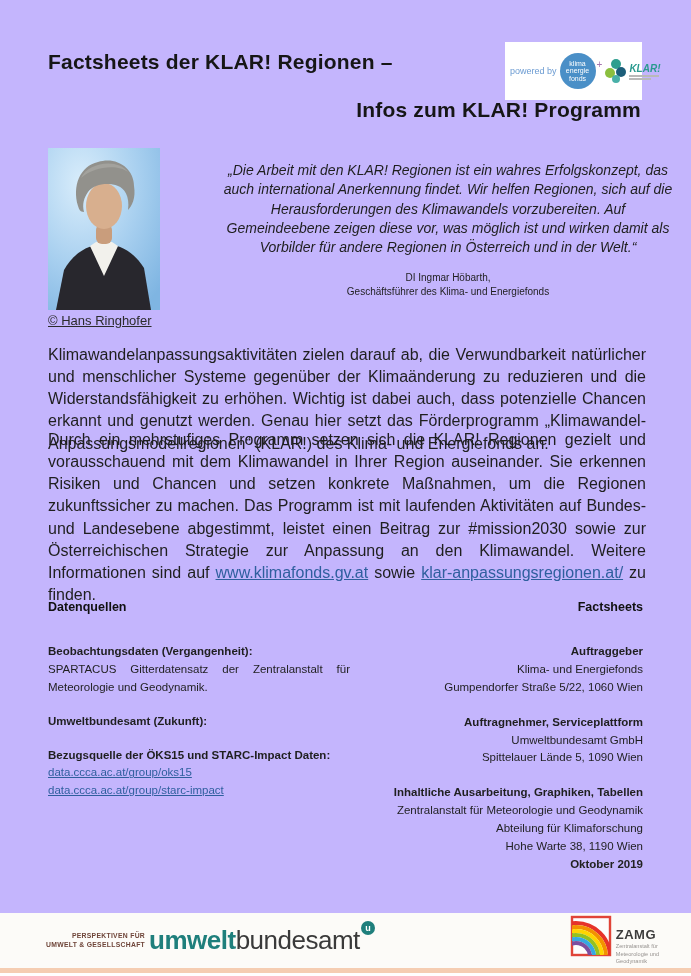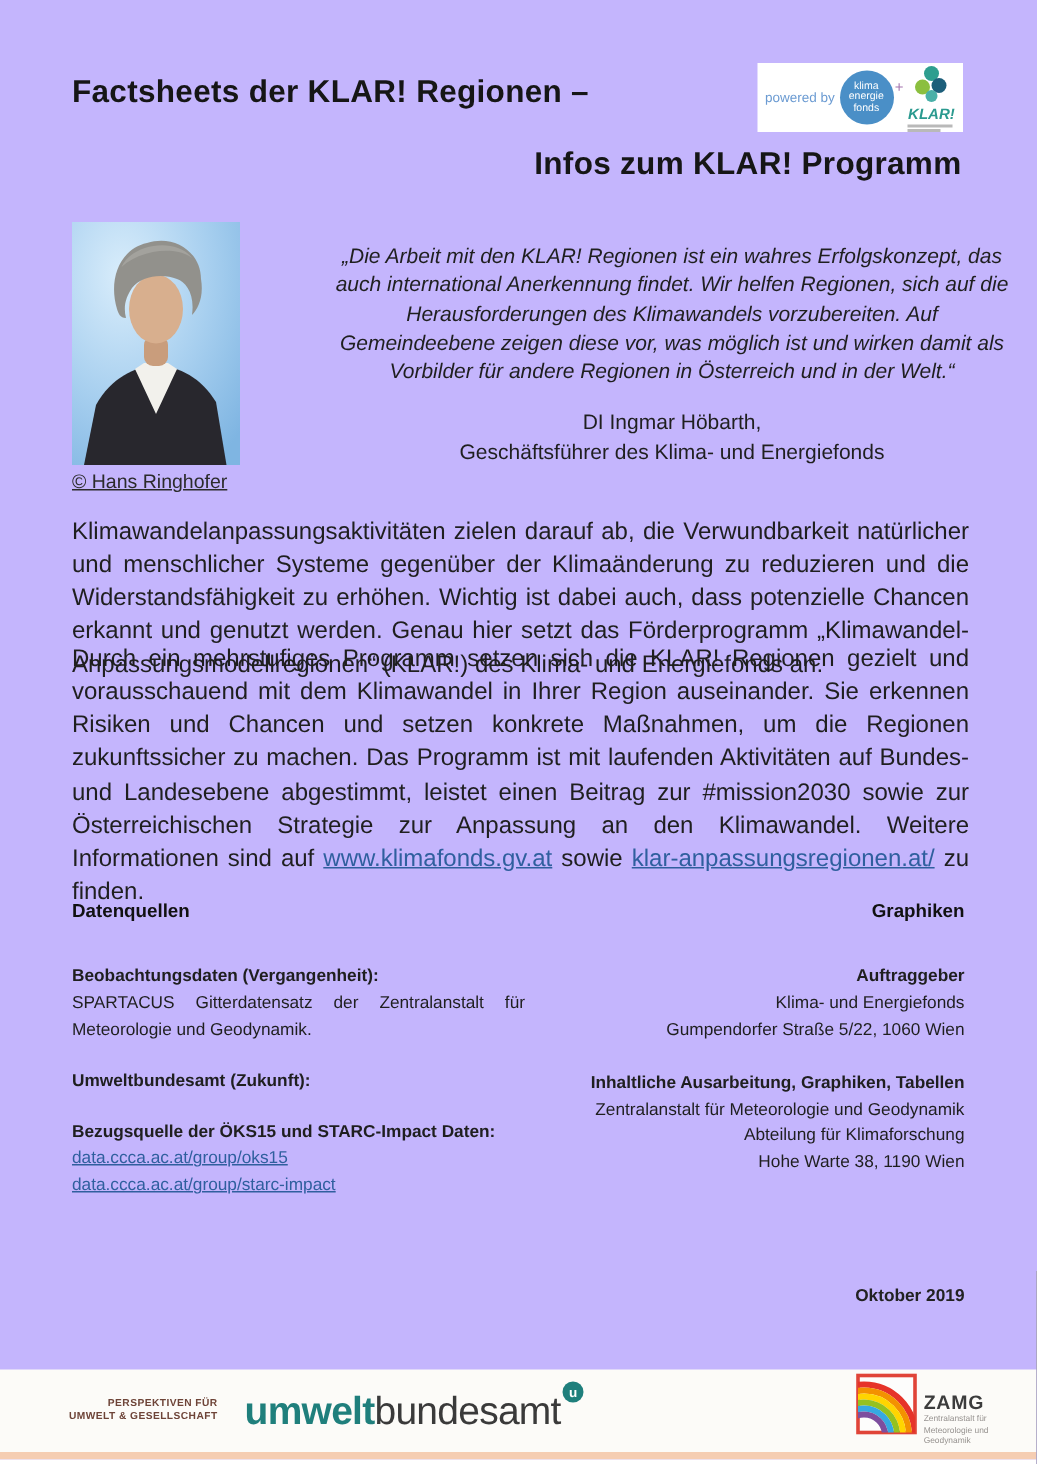--- a/index.html
+++ b/index.html
@@ -6,42 +6,42 @@
   html,body { background:#9a9a9a; }
   body { font-family:"Liberation Sans", sans-serif; }
   .page {
     position:relative; width:691px; height:976px; margin:0 auto;
     background:#c4b5fd; color:#262626; overflow:hidden;
   }
   
   .title1 { position:absolute; left:48px; top:50px; font-size:21px; font-weight:bold; color:#161616; letter-spacing:0.2px; }
   .title2 { position:absolute; right:50px; top:98px; font-size:21px; font-weight:bold; color:#161616; letter-spacing:0.2px; }
   .header-logo {
-    position:absolute; left:505px; top:42px; width:137px; height:46px;
+    position:absolute; left:505px; top:42px; width:137px; height:58px;
     background:#ffffff; display:flex; align-items:center; padding:0 5px; gap:3px;
   }
   .powered-by { font-size:9px; color:#6b9bd2; white-space:nowrap; }
   .kef-circle {
     width:36px; height:36px; border-radius:50%; background:#4a8fc7; flex:0 0 auto;
     display:flex; flex-direction:column; align-items:center; justify-content:center;
     color:#fff; font-size:7px; line-height:1.08; text-align:center;
   }
   .logo-plus { font-size:10px; color:#a677b0; margin:0 0 14px -2px; }
-  .klar-mini { display:flex; align-items:center; gap:2px;flex-direction:column; }
+  .klar-mini { display:flex; align-items:center; gap:2px; }
   .klar-text-col { display:flex; flex-direction:column; }
   .klar-word { font-size:10px; font-weight:bold; font-style:italic; color:#2a9a8f; }
   .klar-bar { height:2px; width:30px; background:#b9b9b9; margin-top:1px; }
   .klar-bar.short { width:22px; }
   
   .photo { position:absolute; left:48px; top:148px; width:112px; height:162px; }
   .photo svg { display:block; }
   .photo-caption { position:absolute; left:48px; top:313px; font-size:13px; color:#2b2b2b;text-decoration:underline; }
   .quote-block { position:absolute; left:222px; top:161px; width:452px; text-align:center; }
   .quote-text { font-size:14px; font-style:italic; line-height:1.38; color:#1f1f1f; }
-  .quote-attr { margin-top:13px; font-size:14px; line-height:1.45; color:#1f1f1f; }
+  .quote-attr { margin-top:13px; font-size:10px; line-height:1.45; color:#1f1f1f; }
   
   .para { position:absolute; left:48px; width:598px; font-size:16px; line-height:1.385; text-align:justify; color:#1f1f1f; }
   .para1 { top:344px; }
   .para2 { top:429px; }
   a.doc-link { color:#2f5f9e; text-decoration:underline; cursor:pointer; }
   
   .col { position:absolute; top:598px; font-size:11.5px; line-height:1.55; color:#1f1f1f; }
   .col-left  { left:48px;  width:302px; }
   .col-right { left:345px; width:298px; text-align:right; }
   .col-heading { font-size:12.5px; font-weight:bold; color:#111; margin-bottom:26px; }
@@ -53,21 +53,21 @@
   
   .footer-band {
     position:absolute; left:0; top:913px; width:691px; height:55px; background:#fcfbf8;
     display:flex; align-items:center; justify-content:space-between; padding:0 32px 0 46px;
   }
   .peach-line { position:absolute; left:0; top:968px; width:691px; height:5px; background:#f5cdb2; }
   .bottom-white { position:absolute; left:0; top:973px; width:691px; height:3px; background:#ffffff; }
   .uba-logo { display:flex; align-items:center; }
   .uba-tagline { text-align:right; font-size:6.8px; font-weight:bold; color:#6e4438; line-height:1.3; letter-spacing:0.3px; margin-right:4px; white-space:nowrap; }
   .uba-wordmark { font-size:26px; letter-spacing:-0.5px; white-space:nowrap; }
-  .uba-word1 { color:#1f7f7c; font-weight:bold;margin-left:14px; }
+  .uba-word1 { color:#1f7f7c; font-weight:bold; }
   .uba-word2 { color:#3a3a3a; }
   .uba-mark {
     display:inline-flex; align-items:center; justify-content:center;
     width:14px; height:14px; border-radius:50%; background:#1f7f7c; color:#fff;
     font-size:9px; font-weight:bold; vertical-align:top; margin:-4px 0 0 1px;
   }
   .zamg-logo { display:flex; align-items:flex-start; gap:4px;padding-left:14px; }
   .zamg-text { margin-top:13px; }
   .zamg-name { font-size:13px; font-weight:bold; color:#3c3c3c; letter-spacing:0.5px; line-height:1; }
   .zamg-sub { font-size:5.6px; color:#979390; line-height:1.35; margin-top:2px; }
@@ -152,28 +152,33 @@
     <div class="col-label">Umweltbundesamt (Zukunft):</div>
 
     <div class="col-gap"></div>
 
     <div class="col-label">Bezugsquelle der ÖKS15 und STARC-Impact Daten:</div>
     <div><a class="doc-link">data.ccca.ac.at/group/oks15</a></div>
     <div><a class="doc-link">data.ccca.ac.at/group/starc-impact</a></div>
   </div>
 
   <div class="col col-right">
-    <div class="col-heading">Graphiken</div>
+    <div class="col-heading">Factsheets</div>
 
     <div class="imp-block">
       <div class="col-label">Auftraggeber</div>
       <div>Klima- und Energiefonds</div>
       <div>Gumpendorfer Straße 5/22, 1060 Wien</div>
     </div>
 
+    <div class="imp-block">
+      <div class="col-label">Auftragnehmer, Serviceplattform</div>
+      <div>Umweltbundesamt GmbH</div>
+      <div>Spittelauer Lände 5, 1090 Wien</div>
+    </div>
 
     <div class="imp-block">
       <div class="col-label">Inhaltliche Ausarbeitung, Graphiken, Tabellen</div>
       <div>Zentralanstalt für Meteorologie und Geodynamik</div>
       <div>Abteilung für Klimaforschung</div>
       <div>Hohe Warte 38, 1190 Wien</div>
     </div>
   </div>
 
   <div class="date">Oktober 2019</div>

